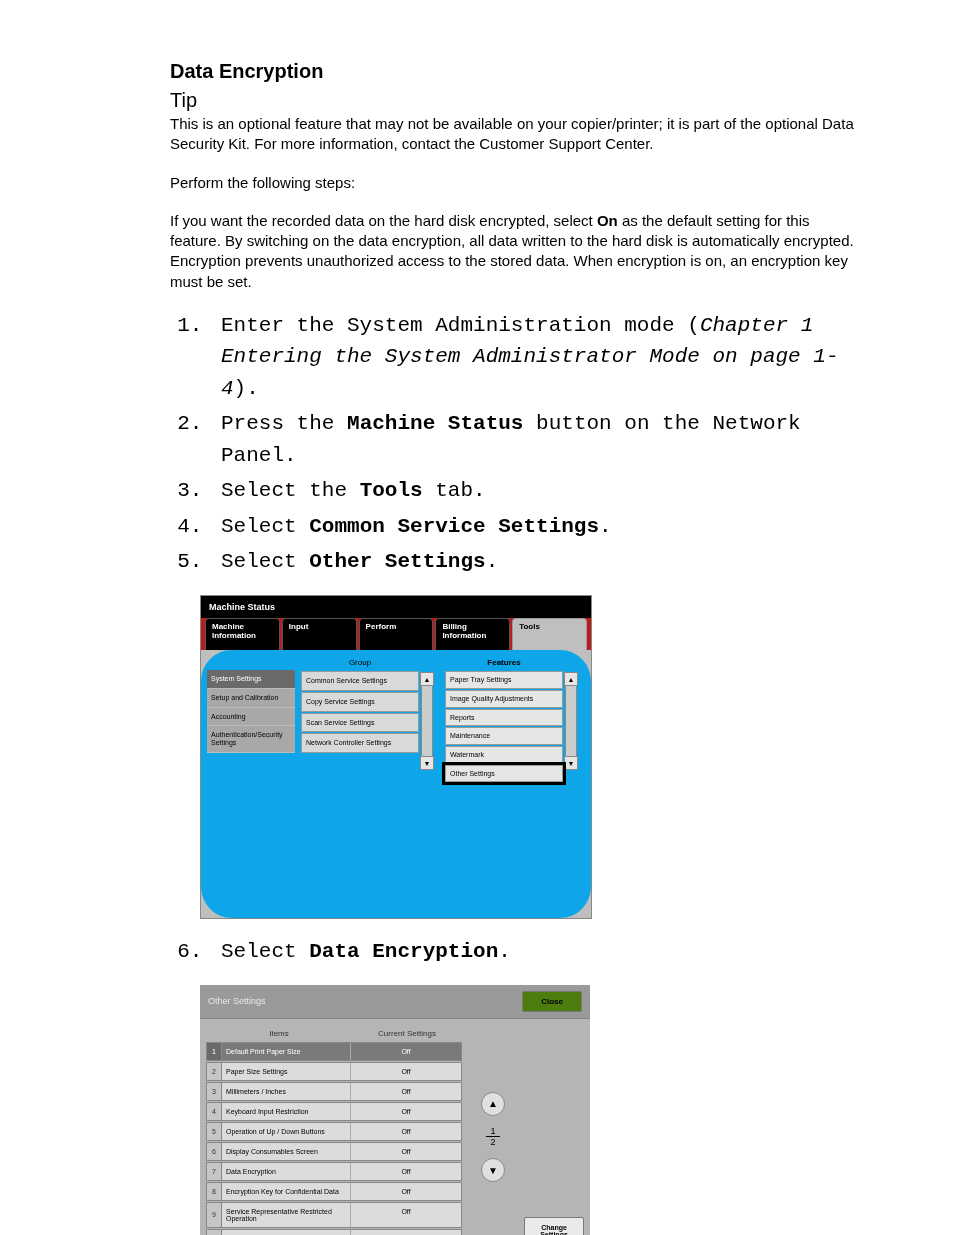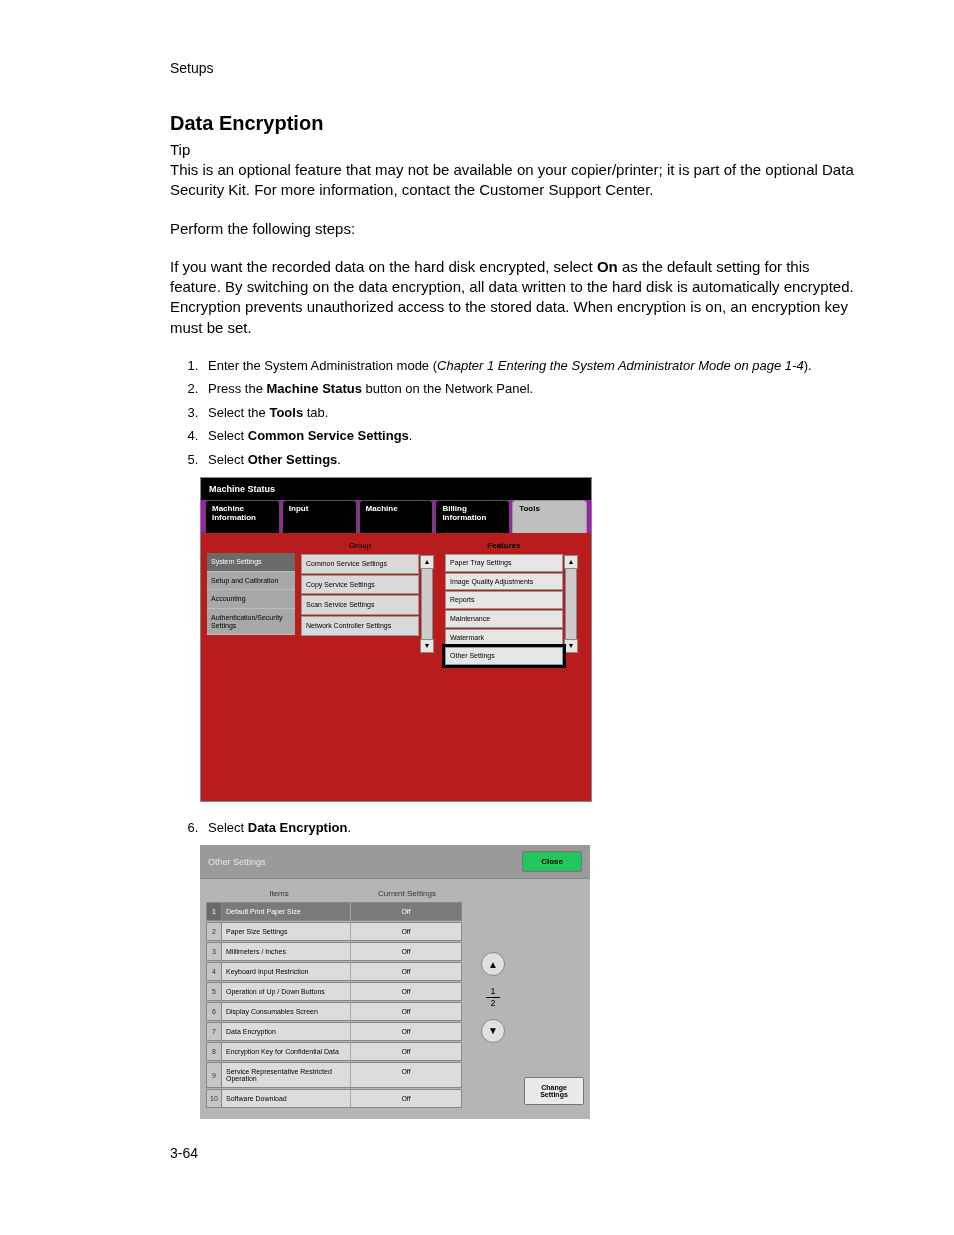--- a/index.html
+++ b/index.html
@@ -15,31 +15,32 @@
   }
   .section-header {
     font-size: 14px;
     margin-bottom: 36px;
   }
   h2.title {
     font-size: 20px;
     font-weight: 700;
     margin: 0 0 6px 0;
   }
-  .tip-label { font-size: 15px; margin-bottom: 2px; }
+  .tip-label { font-size: 20px; margin-bottom: 2px; }
   p.body {
     font-size: 15px;
     line-height: 1.35;
     margin: 0 0 18px 0;
   }
   ol.steps {
-    font-size: 13px;
+    font-size: 21px;
     line-height: 1.5;
     padding-left: 28px;
-    margin: 4px;
+    margin: 17px;
+    font-family: Liberation Mono, monospace;
   }
   ol.steps li { padding-left: 6px; margin-bottom: 4px; }
   .bold { font-weight: 700; }
   .italic { font-style: italic; }
 
   
   .shot {
     width: 390px;
     margin: 8px 0 16px 30px;
     background: #bfbfbf;
@@ -50,21 +51,21 @@
   }
   .shot-header {
     background: #000;
     color: #fff;
     font-weight: 700;
     font-size: 9px;
     padding: 6px 8px;
   }
   .tabs-row {
     display: flex;
-    background: #a21caf;
+    background: #b91c1c;
     padding: 0 4px;
     gap: 2px;
   }
   .tab {
     flex: 1;
     color: #fff;
     font-size: 8px;
     font-weight: 700;
     padding: 4px 6px 10px 6px;
     border: 1px solid #555;
@@ -73,24 +74,25 @@
     background: #000;
     line-height: 1.1;
   }
   .tab.active {
     background: #bfbfbf;
     color: #000;
     border-color: #999;
   }
   .shot-body {
     display: flex;
-    background: #b91c1c;
+    background: #0ea5e9;
     padding: 8px 6px 60px 6px;
     gap: 6px;
     min-height: 200px;
+    border-radius: 31px;
   }
   .col { display: flex; flex-direction: column; }
   .col-label { font-size: 8px; text-align: center; margin-bottom: 4px; }
   .col-label.bold { font-weight: 700; }
   .sidebar { width: 88px; }
   .side-item {
     background: #a8a8a8;
     padding: 5px 4px;
     font-size: 7px;
     border-bottom: 1px solid #bbb;
@@ -149,21 +151,21 @@
   }
   .s2-top {
     background: #9a9a9a;
     color: #e8e8e8;
     padding: 6px 8px;
     display:flex; justify-content:space-between; align-items:center;
     border-bottom:1px solid #888;
   }
   .s2-top-title { font-size: 9px; }
   .close-btn {
-    background:#22c55e;color:#000;font-size:8px;font-weight:700;
+    background:#4d7c0f;color:#000;font-size:8px;font-weight:700;
     padding:5px 18px;border:1px solid #777;border-radius:2px;
   }
   .s2-body {
     display:flex;
     padding: 6px 6px 10px 6px;
     gap:8px;
   }
   .s2-list { flex:1; }
   .s2-head-row { display:flex; font-size:8px; color:#333; padding:4px 0; }
   .s2-head-items { flex:1; text-align:center; }
@@ -209,21 +211,20 @@
     margin-top: 26px;
     display:flex; gap:18px; font-size:14px;
   }
   .footer .pg { }
   .footer .ft { line-height:1.4; }
 </style>
 </head>
 <body>
 
 <div class="page">
-  <div class="section-header">Setups</div>
 
   <h2 class="title">Data Encryption</h2>
   <div class="tip-label">Tip</div>
   <p class="body">This is an optional feature that may not be available on your copier/printer; it is part of the optional Data Security Kit.  For more information, contact the Customer Support Center.</p>
 
   <p class="body">Perform the following steps:</p>
 
   <p class="body">
     <span>If you want the recorded data on the hard disk encrypted, select </span><span class="bold">On</span><span> as the default setting for this feature.  By switching on the data encryption, all data written to the hard disk is automatically encrypted.  Encryption prevents unauthorized access to the stored data.  When encryption is on, an encryption key must be set.</span>
   </p>
@@ -244,21 +245,21 @@
     <li>
       <span>Select </span><span class="bold">Other Settings</span><span>.</span>
     </li>
   </ol>
 
   <div class="shot">
     <div class="shot-header">Machine Status</div>
     <div class="tabs-row">
       <div class="tab">Machine Information</div>
       <div class="tab">Input</div>
-      <div class="tab">Machine</div>
+      <div class="tab">Perform</div>
       <div class="tab">Billing Information</div>
       <div class="tab active">Tools</div>
     </div>
     <div class="shot-body">
       <div class="col sidebar">
         <div style="height:12px"></div>
         <div class="side-item sel">System Settings</div>
         <div class="side-item">Setup and Calibration</div>
         <div class="side-item">Accounting</div>
         <div class="side-item">Authentication/Security Settings</div>

